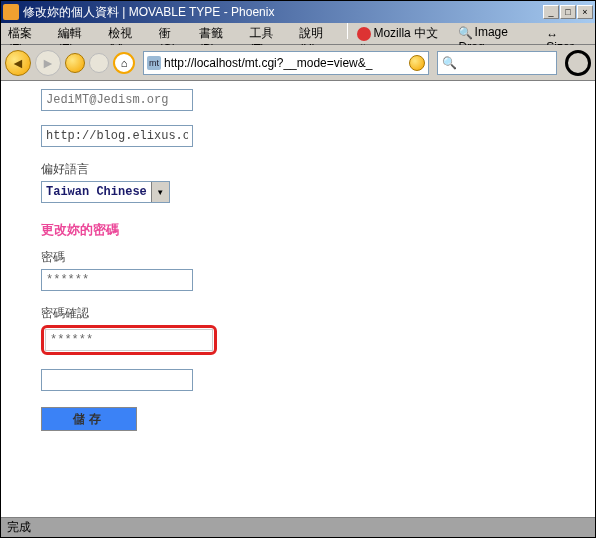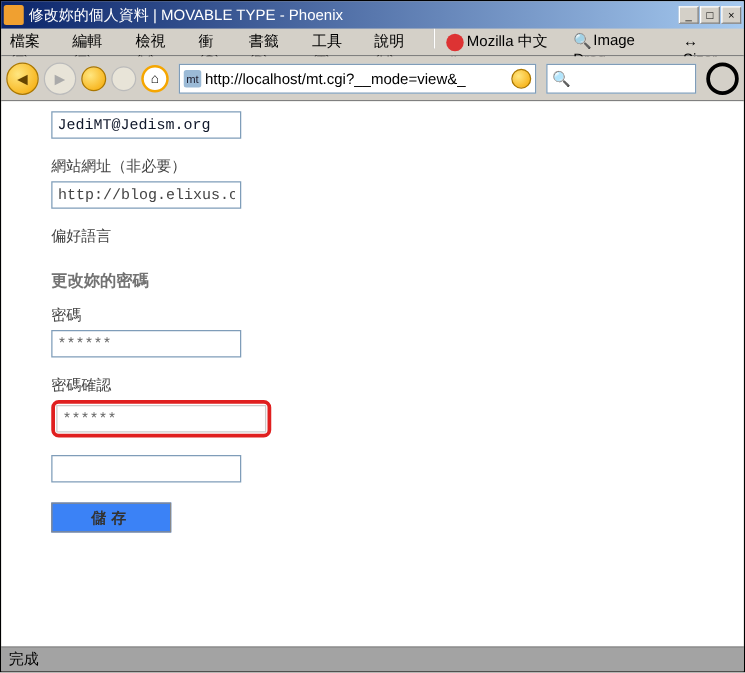--- a/index.html
+++ b/index.html
@@ -28,21 +28,21 @@
 .throbber { width: 26px; height: 26px; border: 3px solid #000; border-radius: 50%; margin-left: 4px; flex-shrink:0; }
 .content { flex: 1; background: #fff; overflow-y: scroll; position: relative; }
 .content-inner { padding: 8px 40px 10px 40px; }
 .field-group { margin-bottom: 14px; }
 .label { color: #444; font-size: 12px; margin-bottom: 3px; }
 .text-input { width: 152px; height: 22px; border: 1px solid #7f9db9; background: #fff; font-family: "Courier New", monospace; font-size: 12px; padding: 2px 4px; color: #666; }
 .text-input.url { font-family: "Courier New", monospace; color: #444; }
 .select-wrap { display: inline-flex; border: 1px solid #7f9db9; background: #fff; height: 22px; align-items: center; }
 .select-text { padding: 0 4px; font-family: "Courier New", monospace; font-weight: bold; color: #1a1a6a; font-size: 12px; }
 .select-arrow { width: 18px; height: 20px; background: #d4d0c8; border-left: 1px solid #808080; display: flex; align-items: center; justify-content: center; font-size: 8px; }
-.section-title { font-weight: bold; color: #737373; font-size: 13px; margin: 18px 0 10px 0; }
+.section-title { font-weight: bold; color: #ec4899; font-size: 13px; margin: 18px 0 10px 0; }
 .highlight-box { border: 3px solid #e02020; border-radius: 6px; padding: 1px; display: inline-block; }
 .highlight-box .text-input { border: 1px solid #ccc; width: 168px; }
 .save-btn { width: 96px; height: 24px; background: #3b82f6; border: 1px solid #888; color: #333; font-size: 12px; font-weight: bold; letter-spacing: 4px; margin-top: 16px; display:flex; align-items:center; justify-content:center;}
 .statusbar { height: 20px; background: #a3a3a3; border-top: 1px solid #808080; display: flex; align-items: center; padding: 0 6px; font-size: 12px; }
 ::-webkit-scrollbar { width: 17px; background: #d4d0c8; }
 ::-webkit-scrollbar-thumb { background: #d4d0c8; border: 1px solid #808080; border-top-color:#fff; border-left-color:#fff; }
 ::-webkit-scrollbar-button { background: #d4d0c8; height: 17px; border: 1px solid #808080; border-top-color:#fff; border-left-color:#fff; }
 </style>
 </head>
 <body>
@@ -100,30 +100,33 @@
       <span style="font-size:12px;">🔍</span>
       <input style="border: none; outline: none; width: 90px; font-size: 12px;" placeholder="">
     </div>
     <div class="throbber"></div>
   </div>
 
   <div class="content">
     <div class="content-inner">
 
       <div class="field-group">
-        <input class="text-input" readonly="" style="color: #0f172a;" value="JediMT@Jedism.org">
+        <input class="text-input" readonly="" style="color: #737373;" value="JediMT@Jedism.org">
       </div>
 
       <div class="field-group">
-        <div class="label">網站網址（非必要）</div>
         <input class="text-input url" value="http://blog.elixus.org/jed" style="">
       </div>
 
       <div class="field-group">
         <div class="label">偏好語言</div>
+        <div class="select-wrap">
+          <span class="select-text">Taiwan Chinese</span>
+          <span class="select-arrow">▼</span>
+        </div>
       </div>
 
       <div class="section-title">更改妳的密碼</div>
 
       <div class="field-group">
         <div class="label">密碼</div>
         <input class="text-input" value="******" style="">
       </div>
 
       <div class="field-group">

